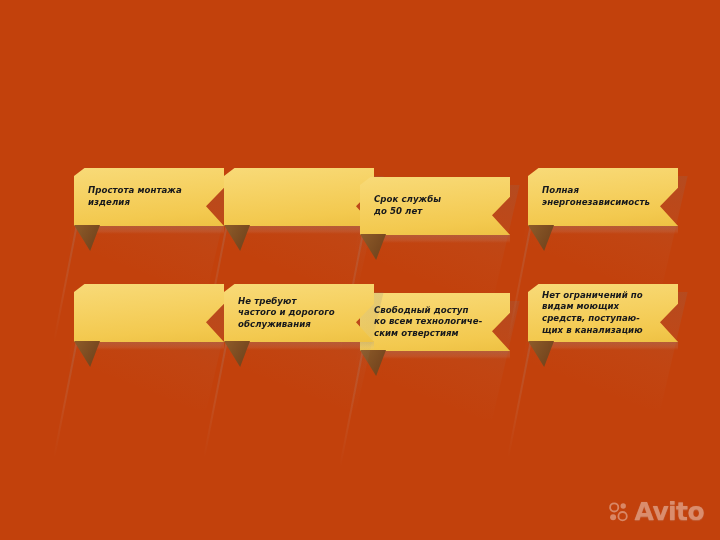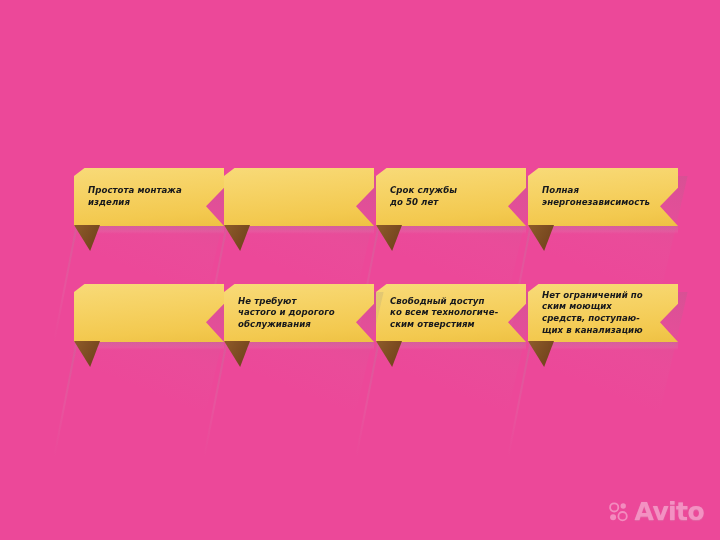--- a/index.html
+++ b/index.html
@@ -14,21 +14,21 @@
     overflow: hidden;
     position: relative;
   }
 
   #infographic {
     position: absolute;
     left: 0;
     top: 0;
     width: 720px;
     height: 540px;
-    background: #ec4899;
+    background: #c2410c;
   }
 
   .rows {
     position: absolute;
     left: 0;
     top: 0;
     width: 720px;
     height: 540px;
   }
 
@@ -37,21 +37,21 @@
     position: absolute;
     width: 150px;
     height: 58px;
   }
 
   .ribbon.row1 { top: 168px; }
   .ribbon.row2 { top: 284px; }
 
   .ribbon.col1 { left: 74px; }
   .ribbon.col2 { left: 224px; }
-  .ribbon.col3 { left: 376px; }
+  .ribbon.col3 { left: 360px; margin-top: 9px; }
   .ribbon.col4 { left: 528px; }
 
   
   .streak {
     position: absolute;
     left: -4px;
     top: 8px;
     width: 150px;
     height: 118px;
     background: linear-gradient(200deg,
@@ -230,21 +230,21 @@
 обслуживания</div>
     </div>
 
     <div class="ribbon row2 col4">
       <div class="streak"></div>
       <div class="trail"></div>
       <div class="foldshadow"></div>
       <div class="body"></div>
       <div class="fold"></div>
       <div class="label">Нет ограничений по
-ским моющих
+видам моющих
 средств, поступаю-
 щих в канализацию</div>
     </div>
 
   </div>
 
   <div id="watermark">
     <svg width="22" height="22" viewBox="0 0 22 22">
       <circle cx="6.2" cy="6.4" r="4.1" fill="none" stroke="#ffffff" stroke-width="1.8" opacity="0.92"></circle>
       <circle cx="15.2" cy="5.0" r="2.7" fill="#ffffff" opacity="0.92"></circle>

